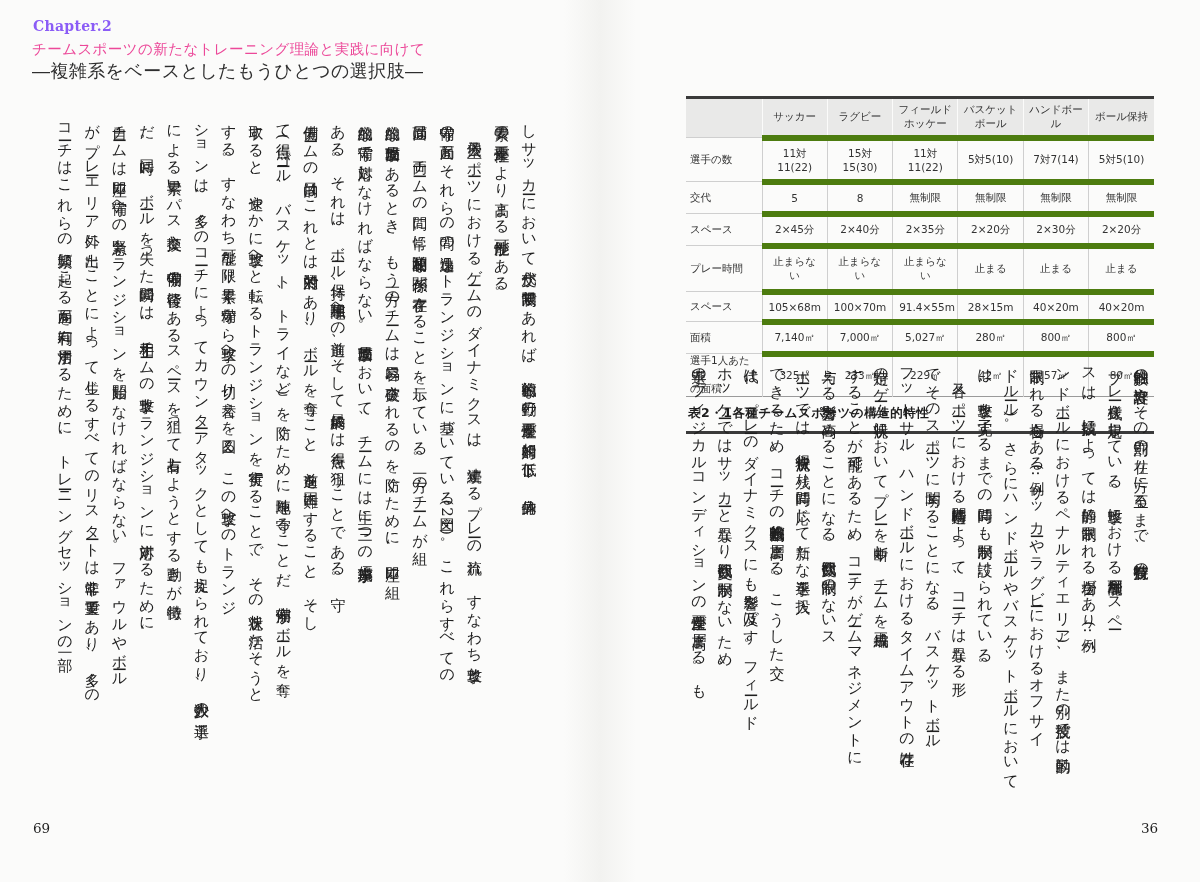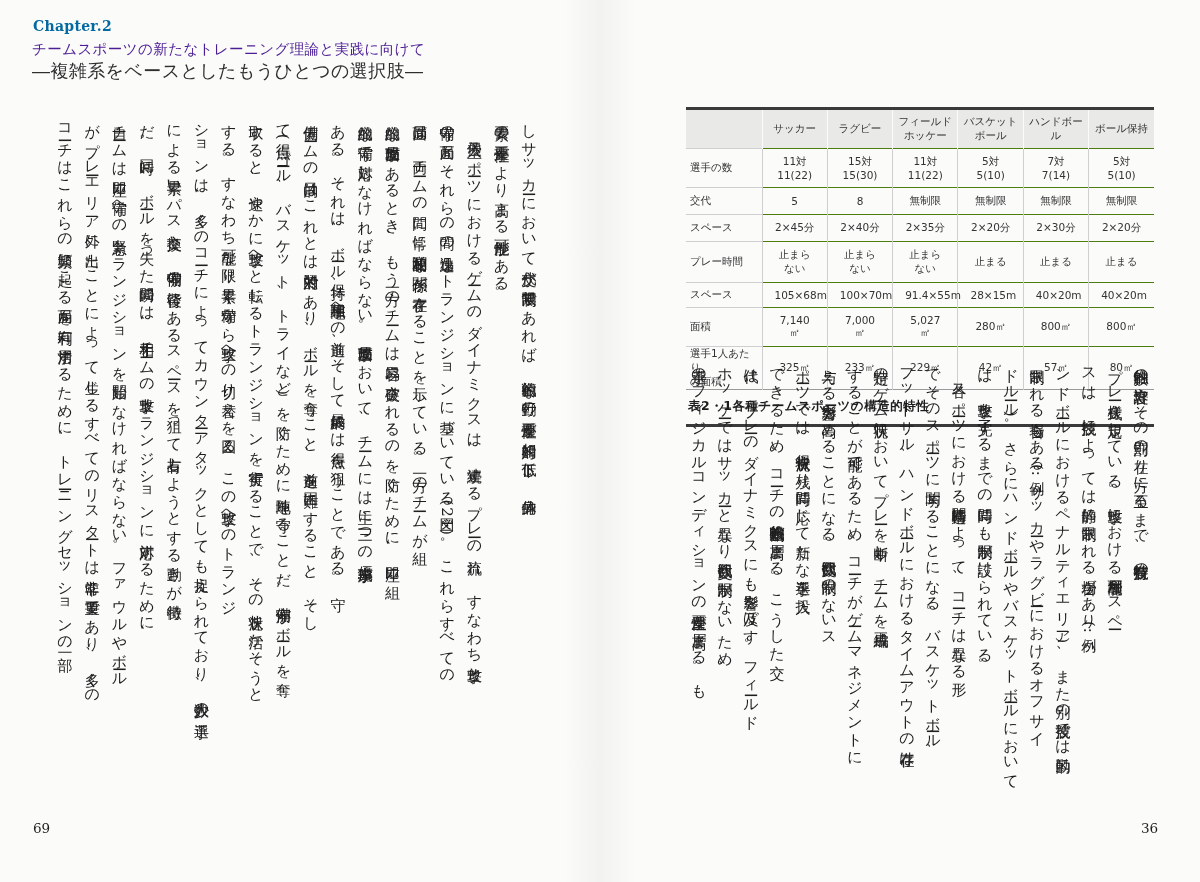--- a/index.html
+++ b/index.html
@@ -9,27 +9,27 @@
     overflow: hidden;
     background: linear-gradient(90deg, #fbfbfa 0%, #fbfbfa 47%, #f2f2f0 50%, #fbfbfa 53%, #fbfbfa 100%);
     font-family: "DejaVu Sans", sans-serif;
     color: #222;
   }
 
   
   .chapter-label {
     position: absolute; left: 33px; top: 18px;
     font-family: "DejaVu Serif", serif;
-    font-weight: bold; font-size: 14px; color: #0369a1;
+    font-weight: bold; font-size: 14px; color: #8b5cf6;
     letter-spacing: 0.3px;
   }
   .chapter-title {
     position: absolute; left: 32px; top: 40px;
     font-family: "DejaVu Sans", "Liberation Sans", sans-serif;
-    font-size: 14.5px; color: #4c1d95; letter-spacing: 0.4px;
+    font-size: 14.5px; color: #ec4899; letter-spacing: 0.4px;
   }
   .chapter-subtitle {
     position: absolute; left: 32px; top: 59px;
     font-family: "DejaVu Sans", "Liberation Sans", sans-serif;
     font-size: 18px; color: #2e2e2e; letter-spacing: 0.4px;
   }
 
   
   .vtext {
     position: absolute;
@@ -50,21 +50,21 @@
 
   .right-body {
     left: 684px; top: 358px;
     width: 470px; height: 450px;
     font-size: 15px; letter-spacing: 0.35px;
   }
   .right-body p { line-height: 26px; }
 
   
   .table-wrap {
-    position: absolute; left: 686px; top: 107px; width: 468px;
+    position: absolute; left: 686px; top: 96px; width: 468px;
   }
   table.sports {
     border-collapse: collapse;
     width: 468px;
     table-layout: fixed;
     font-family: "DejaVu Sans", "Liberation Sans", sans-serif;
     font-size: 10.5px;
     color: #333;
     border-top: 3px solid #3a3a3a;
     border-bottom: 1px solid #9a9a9a;
@@ -86,22 +86,22 @@
     font-weight: normal;
     text-align: left;
     padding: 0 4px;
     border-top: 1px solid #cfcfcf;
     white-space: pre-line;
     vertical-align: middle;
   }
   table.sports tbody td {
     text-align: center;
     vertical-align: middle;
-    padding: 6px 12px;
-    border-top: 1px solid #4d7c0f;
+    padding: 6px 6px;
+    border-top: 6px solid #4d7c0f;
     border-left: 1px solid #cfcfcf;
   }
   .table-caption {
     width: 468px;
     box-sizing: border-box;
     padding: 8px 2px 9px 2px;
     border-bottom: 3px solid #3a3a3a;
     font-family: "DejaVu Sans", "Liberation Sans", sans-serif;
     font-size: 12.5px;
     font-weight: bold;

